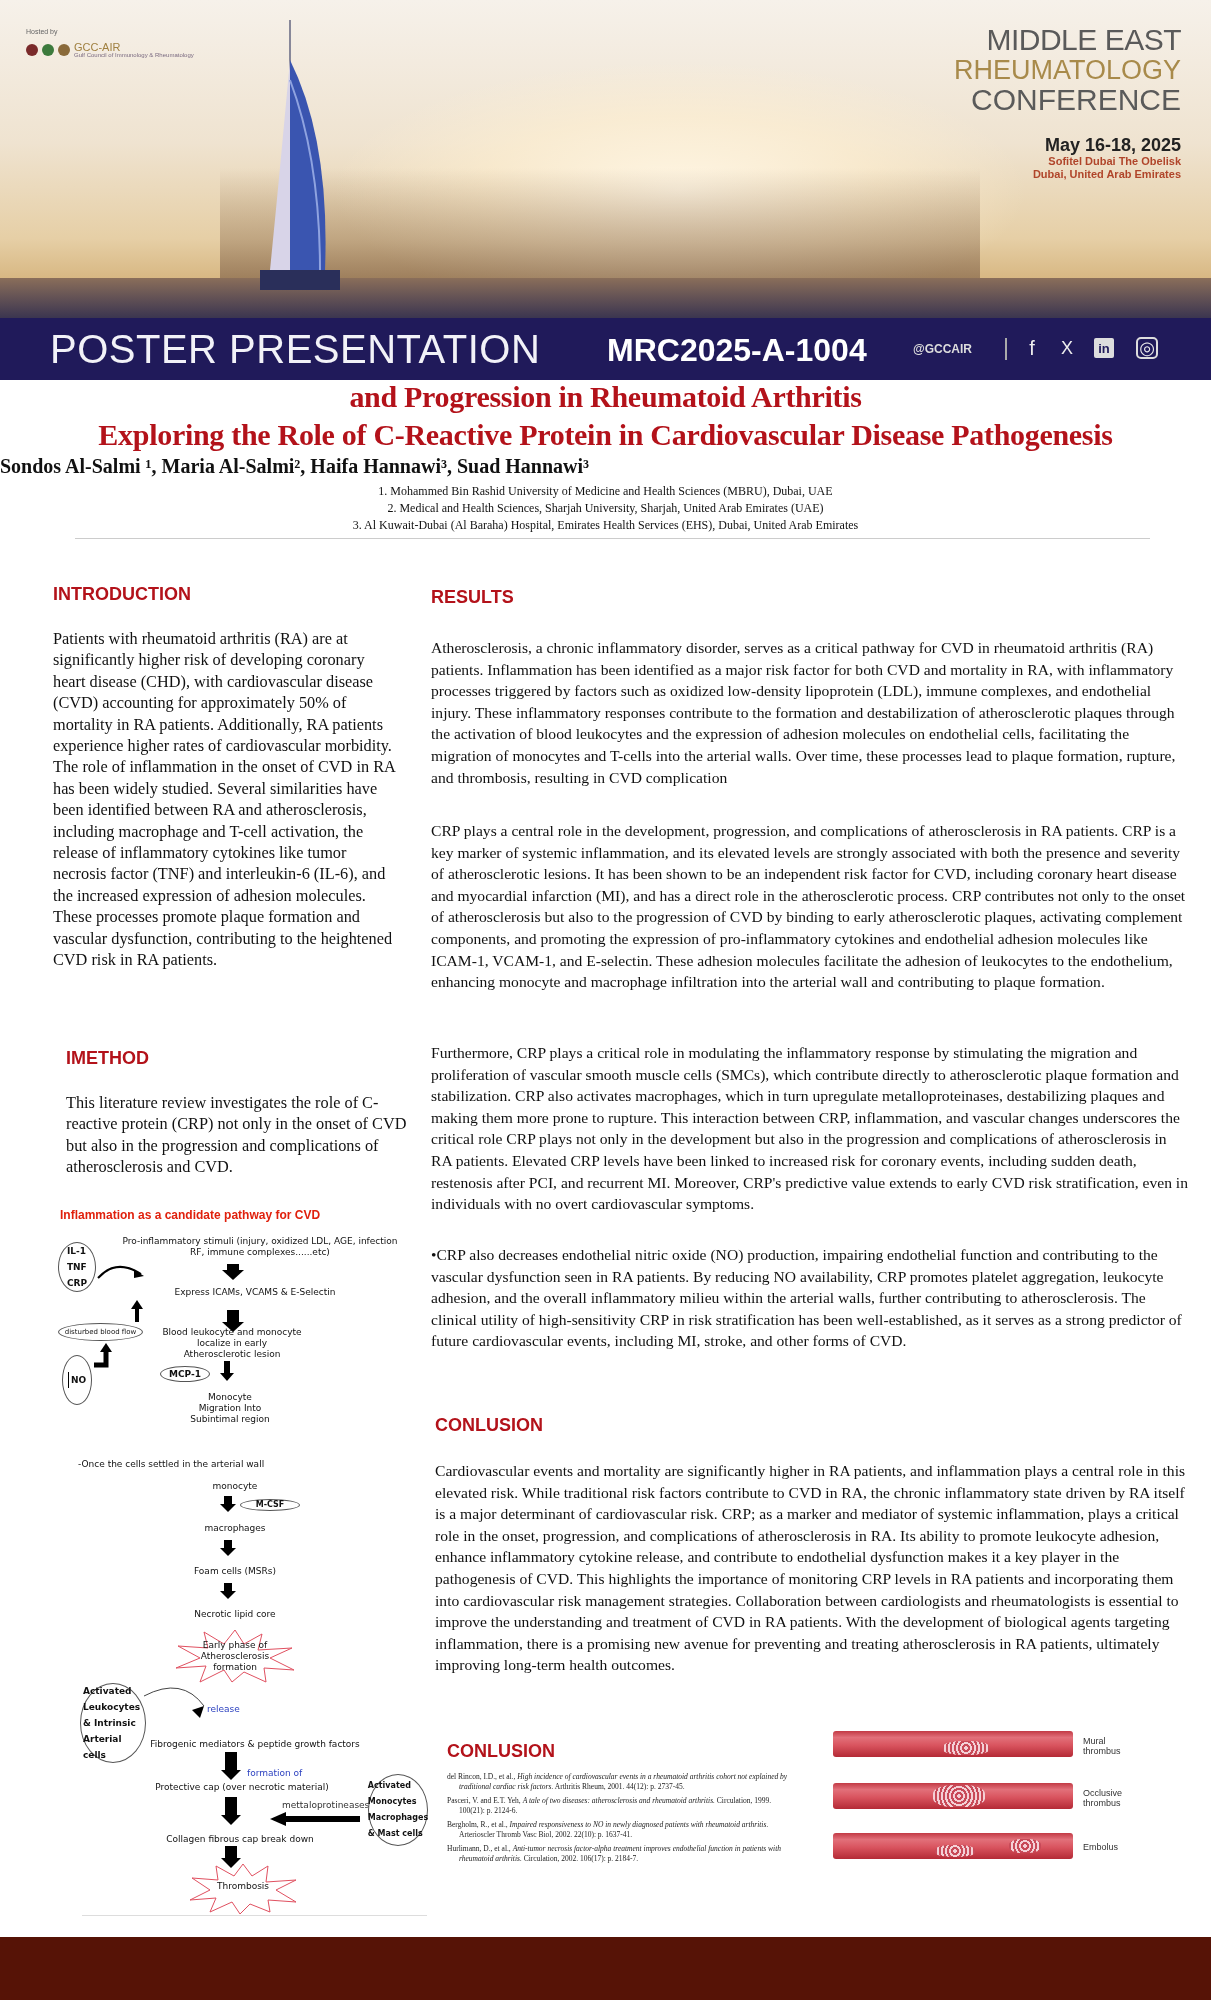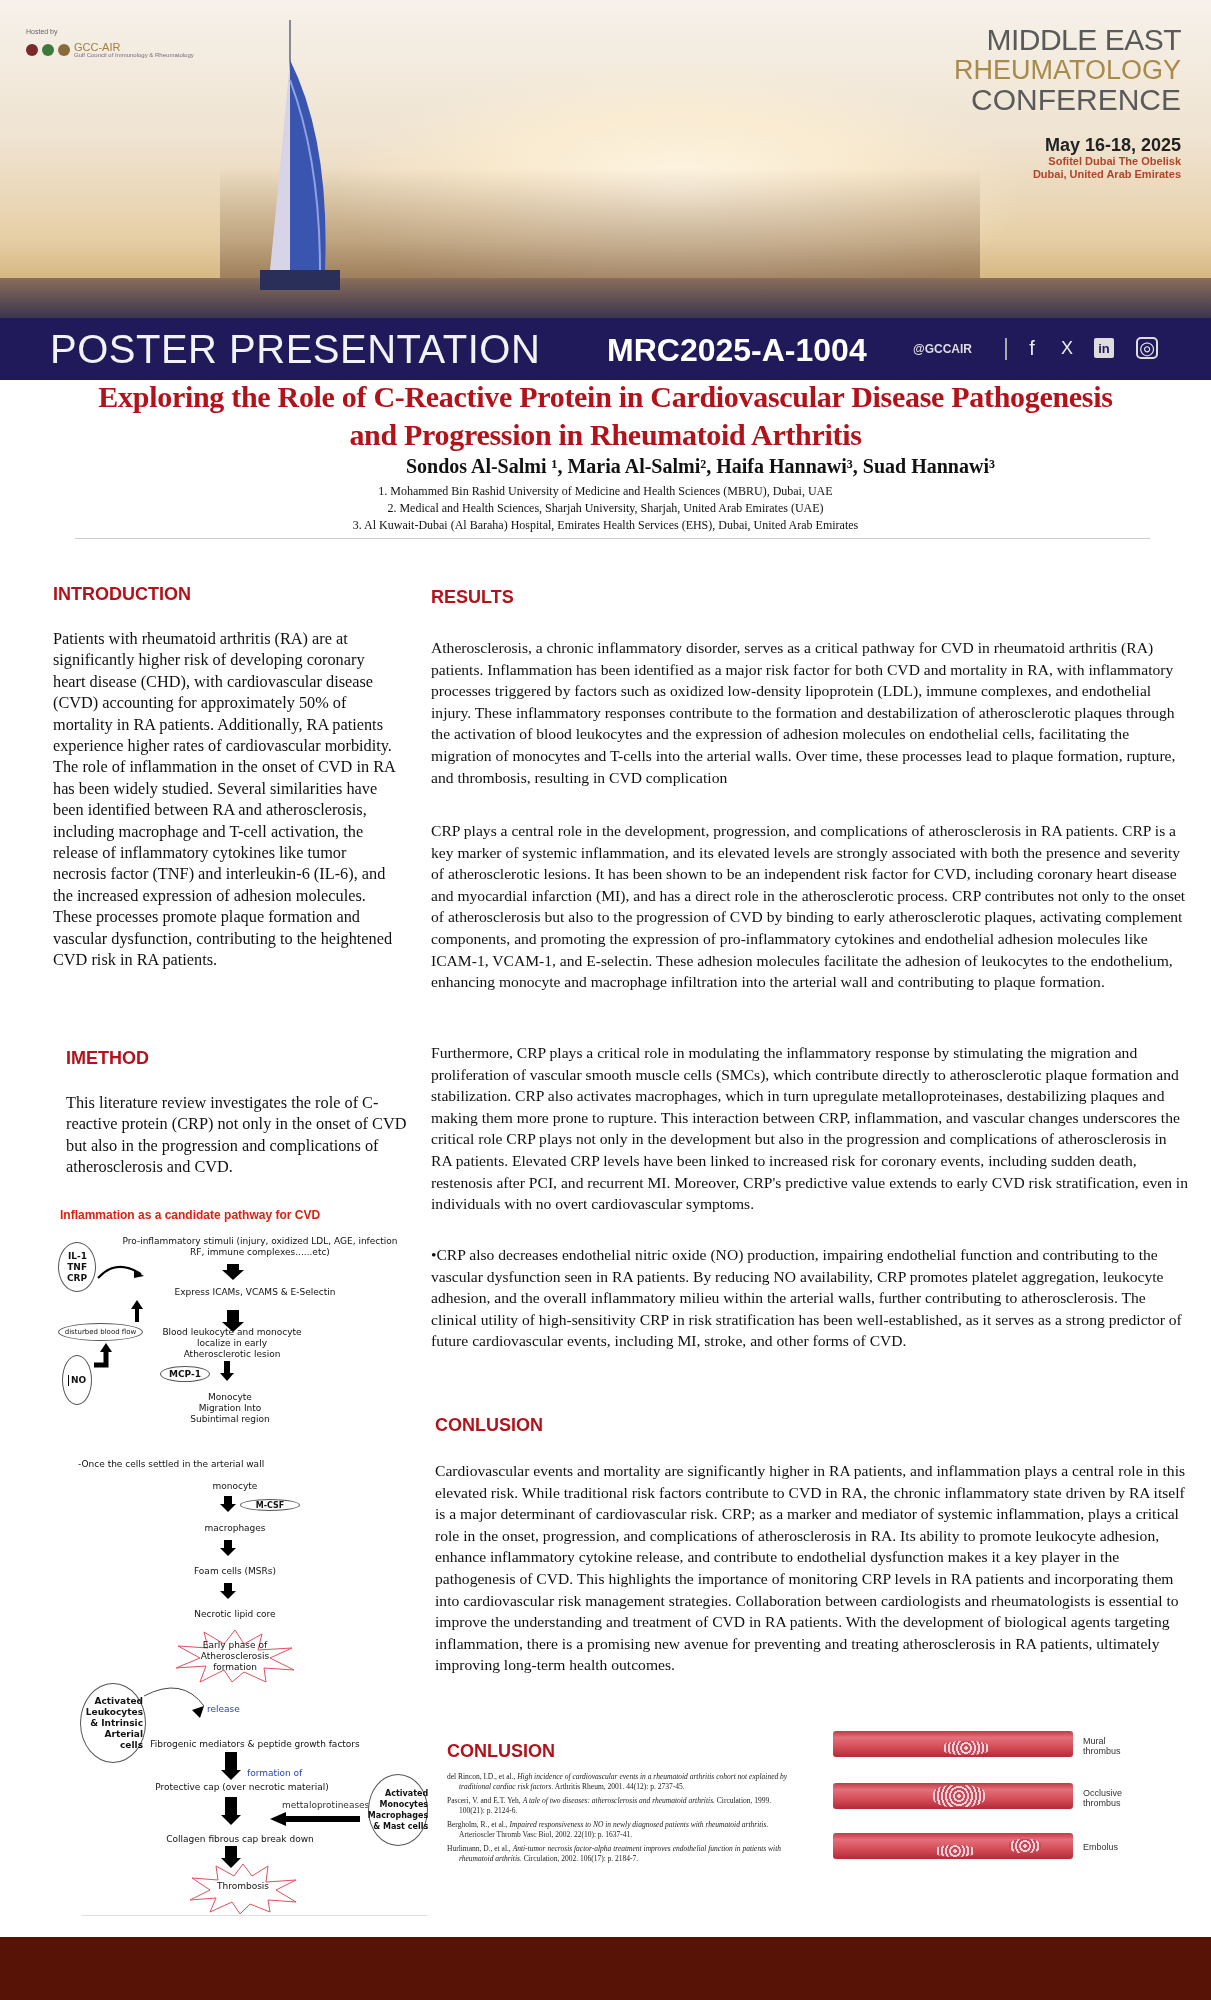--- a/index.html
+++ b/index.html
@@ -21,29 +21,29 @@
 .conf .l4{font-size:44px;color:#a88848;font-weight:bold;line-height:44px}
 .conf .l5{font-size:18px;color:#222;font-weight:bold;line-height:20px;margin-top:20px}
 .conf .l6,.conf .l7{font-size:11px;color:#b0452a;font-weight:bold;line-height:13px}
 .bar{position:absolute;left:0;top:318px;width:1211px;height:62px;background:#201a5a;display:flex;align-items:center;font-family:"Liberation Sans",sans-serif;color:#fff}
 .bar .pp{position:absolute;left:50px;top:9px;font-size:40px;letter-spacing:0.5px;color:#f2f2f8}
 .bar .code{position:absolute;left:607px;top:14px;font-size:32px;font-weight:bold}
 .bar .handle{position:absolute;left:913px;top:24px;font-size:12px;font-weight:bold;color:#ddd}
 .bar .sep{position:absolute;left:1005px;top:20px;width:2px;height:22px;background:#aaa}
 .bar .soc{position:absolute;top:18px;width:24px;height:24px;display:flex;align-items:center;justify-content:center;font-size:20px;color:#eee}
 .title{position:absolute;left:0;top:378px;width:1211px;text-align:center;color:#b3121a;font-weight:bold;font-size:30px;line-height:38px;font-family:"Liberation Serif",serif;letter-spacing:-0.3px}
-.authors{position:absolute;left:0;top:455px;width:995px;text-align:right;font-weight:bold;font-size:20px}
+.authors{position:absolute;left:0;top:455px;width:995px;text-align:left;font-weight:bold;font-size:20px}
 .affils{position:absolute;left:0;top:483px;width:1211px;text-align:center;font-size:12px;line-height:17px}
 .rule{position:absolute;left:75px;top:538px;width:1075px;height:1px;background:#ccc}
 .h{position:absolute;font-family:"Liberation Sans",sans-serif;font-weight:bold;color:#b3121a;font-size:18px}
 .p{position:absolute;font-size:16.3px;line-height:21.4px;color:#111}
 .pr{position:absolute;font-size:15.6px;line-height:21.6px;color:#111;text-align:left}
 .fig-title{position:absolute;left:60px;top:1208px;font-family:"Liberation Sans",sans-serif;font-weight:bold;font-size:12px;color:#e0200c}
 .flow{position:absolute;font-family:"DejaVu Sans",sans-serif;font-weight:normal;font-size:9px;color:#111;text-align:center;line-height:11px}
-.ell{position:absolute;border:1px solid #555;border-radius:50%;display:flex;align-items:center;justify-content:center;text-align:right;font-family:"DejaVu Sans",sans-serif;font-weight:bold;font-size:9px;line-height:11px;color:#111}
+.ell{position:absolute;border:1px solid #555;border-radius:50%;display:flex;align-items:center;justify-content:center;text-align:left;font-family:"DejaVu Sans",sans-serif;font-weight:bold;font-size:9px;line-height:16px;color:#111}
 .arrow-down{position:absolute}
 .arrow-down .shaft{width:10px;background:#000;margin:0 auto}
 .arrow-down .head{width:0;height:0;border-left:11px solid transparent;border-right:11px solid transparent;border-top:10px solid #000;margin:0 auto}
 .blue{position:absolute;font-family:"DejaVu Sans",sans-serif;font-size:9px;color:#2a3fbf}
 .refs{position:absolute;left:447px;top:1772px;width:345px;font-size:7.5px;line-height:10px;color:#222}
 .refs p{margin-bottom:4px;padding-left:12px;text-indent:-12px}
 .refs i{font-style:italic}
 .vessel{position:absolute;left:833px;height:26px;width:240px;background:linear-gradient(180deg,#c23a45 0%,#e2707a 25%,#d9545f 55%,#b42a36 100%);border-radius:3px}
 .vessel .clot{position:absolute;top:4px;height:20px;background:repeating-radial-gradient(circle,#f4d0d6 0 2px,#c84a58 2px 4px);border-radius:40%}
 .vlabel{position:absolute;left:1083px;font-family:"Liberation Sans",sans-serif;font-size:9px;line-height:10px;color:#333}
@@ -89,22 +89,22 @@
   <span class="code">MRC2025-A-1004</span>
   <span class="handle">@GCCAIR</span>
   <span class="sep"></span>
   <span class="soc" style="left:1020px">f</span>
   <span class="soc" style="left:1055px;font-size:18px">X</span>
   <span class="soc" style="left:1094px;font-size:13px;font-weight:bold;background:#ddd;color:#201a5a;width:20px;height:20px;top:20px;border-radius:2px">in</span>
   <span class="soc" style="left:1136px;font-size:18px;border:2px solid #ddd;border-radius:5px;width:22px;height:22px;top:19px">◎</span>
 </div>
 
 <div class="title">
+  <div>and Progression in Rheumatoid Arthritis</div>
   <div>Exploring the Role of C-Reactive Protein in Cardiovascular Disease Pathogenesis</div>
-  <div>and Progression in Rheumatoid Arthritis</div>
 </div>
 <div class="authors">Sondos Al-Salmi ¹, Maria Al-Salmi², Haifa Hannawi³, Suad Hannawi³</div>
 <div class="affils">
   <div>1. Mohammed Bin Rashid University of Medicine and Health Sciences (MBRU), Dubai, UAE</div>
   <div>2. Medical and Health Sciences, Sharjah University, Sharjah, United Arab Emirates (UAE)</div>
   <div>3. Al Kuwait-Dubai (Al Baraha) Hospital, Emirates Health Services (EHS), Dubai, United Arab Emirates</div>
 </div>
 <div class="rule"></div>
 
 <div class="h" style="left:53px;top:584px">INTRODUCTION</div>

